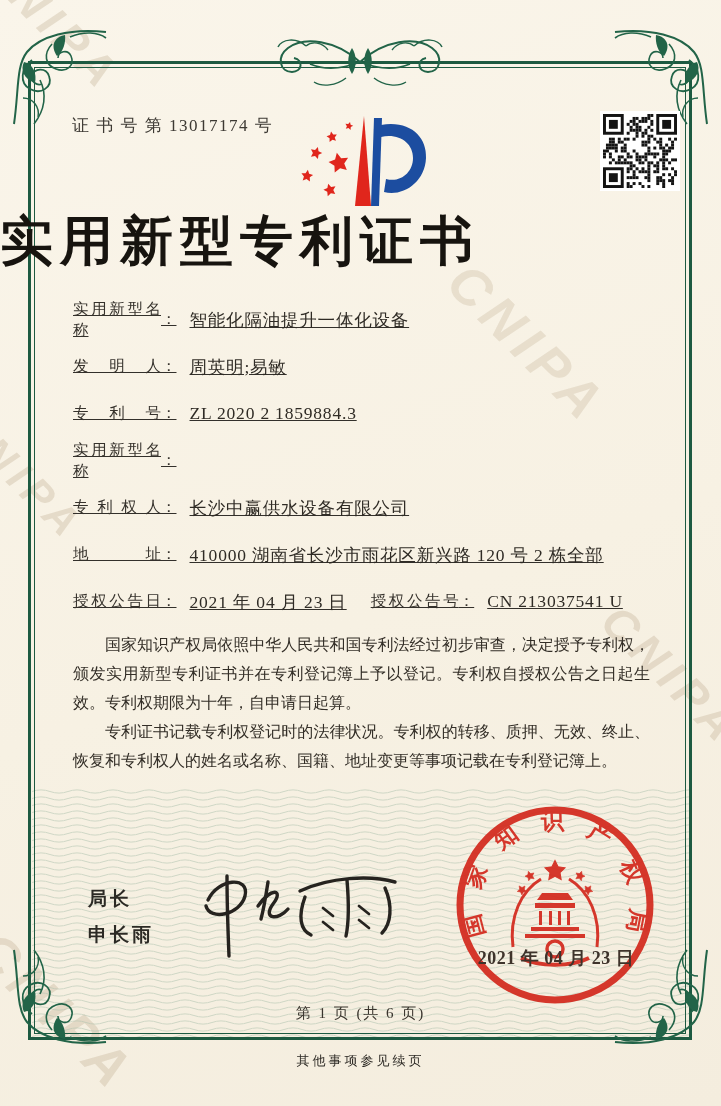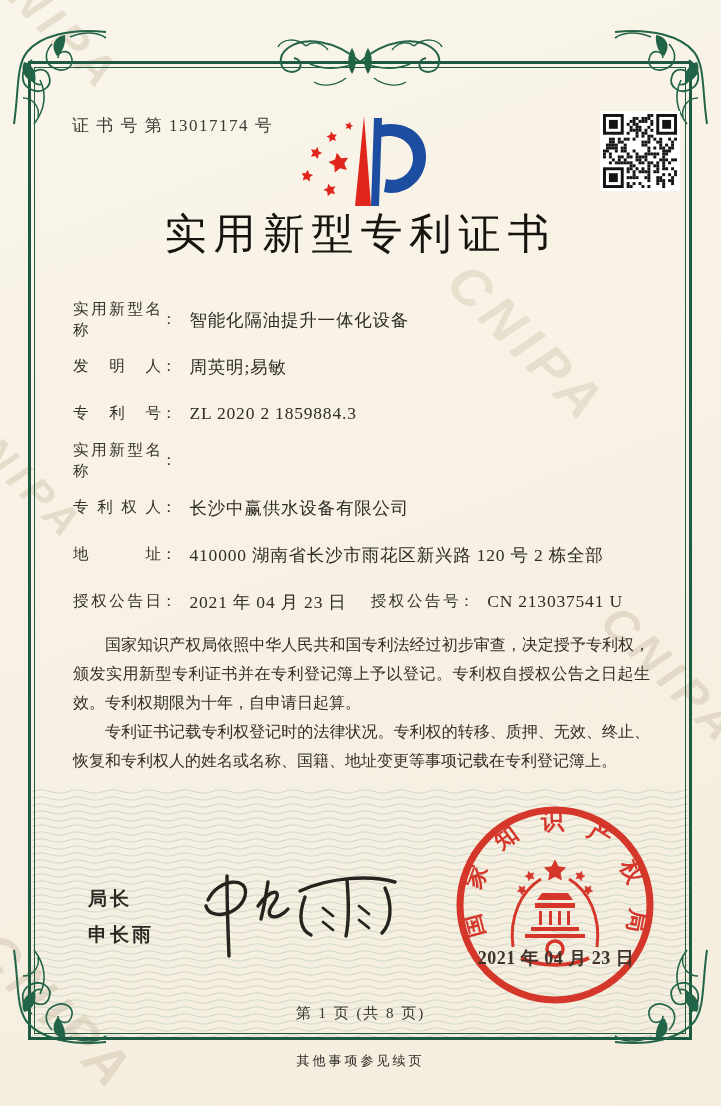--- a/index.html
+++ b/index.html
@@ -32,25 +32,25 @@
   .decor-layer { position:absolute; left:0; top:0; z-index:2; pointer-events:none; }
   .wave-band { position:absolute; left:32px; top:788px; z-index:1; }
   .certnum {
     position:absolute; left:72px; top:114px; z-index:3;
     font-size:17px; letter-spacing:1.5px; color:#3d3933;
   }
   .logo-svg { position:absolute; left:292px; top:106px; z-index:3; }
   .qr-svg { position:absolute; left:600px; top:111px; z-index:3; }
   .title {
     position:absolute; left:0; right:0; top:206px; z-index:3;
-    text-align:center; font-size:42px; font-weight:400;
+    font-size:53px; font-weight:700;
     letter-spacing:7px; color:#17140f;
   }
   .fields { position:absolute; left:73px; top:296px; width:600px; z-index:3; }
-  .frow { height:47px; display:flex; align-items:center; }
+  .frow { height:47px; display:flex; align-items:center;text-decoration:underline; }
   .flabel {
     display:inline-block; width:88px; font-size:15.5px; color:#36322c;
     text-align:justify; text-align-last:justify;
   }
   .fcolon { font-size:15.5px; color:#36322c; margin-right:13px; }
   .fvalue { font-size:17.5px; color:#2f2b25; letter-spacing:0.8px; white-space:nowrap; }
   .grant-pair2 { margin-left:24px; display:flex; align-items:center; }
   .paras {
     position:absolute; left:73px; top:630px; width:577px; z-index:3;
     font-size:16px; line-height:29px; color:#332e27; text-align:justify;
@@ -448,14 +448,14 @@
     <rect x="76" y="135" width="60" height="4" stroke="none"></rect>
     <circle cx="106" cy="150" r="8" fill="none" stroke-width="3.5"></circle>
     <path d="M64,148 C60,118 72,92 92,80" fill="none" stroke-width="3"></path>
     <path d="M148,148 C152,118 140,92 120,80" fill="none" stroke-width="3"></path>
     <path d="M72,159 C90,168 122,168 140,159" fill="none" stroke-width="4"></path>
   </g>
 </svg>
 
 <div class="seal-date">2021 年 04 月 23 日</div>
 
-<div class="page-info">第 1 页 (共 8 页)</div>
+<div class="page-info">第 1 页 (共 6 页)</div>
 <div class="footer-note">其他事项参见续页</div>
 
 </body></html>

